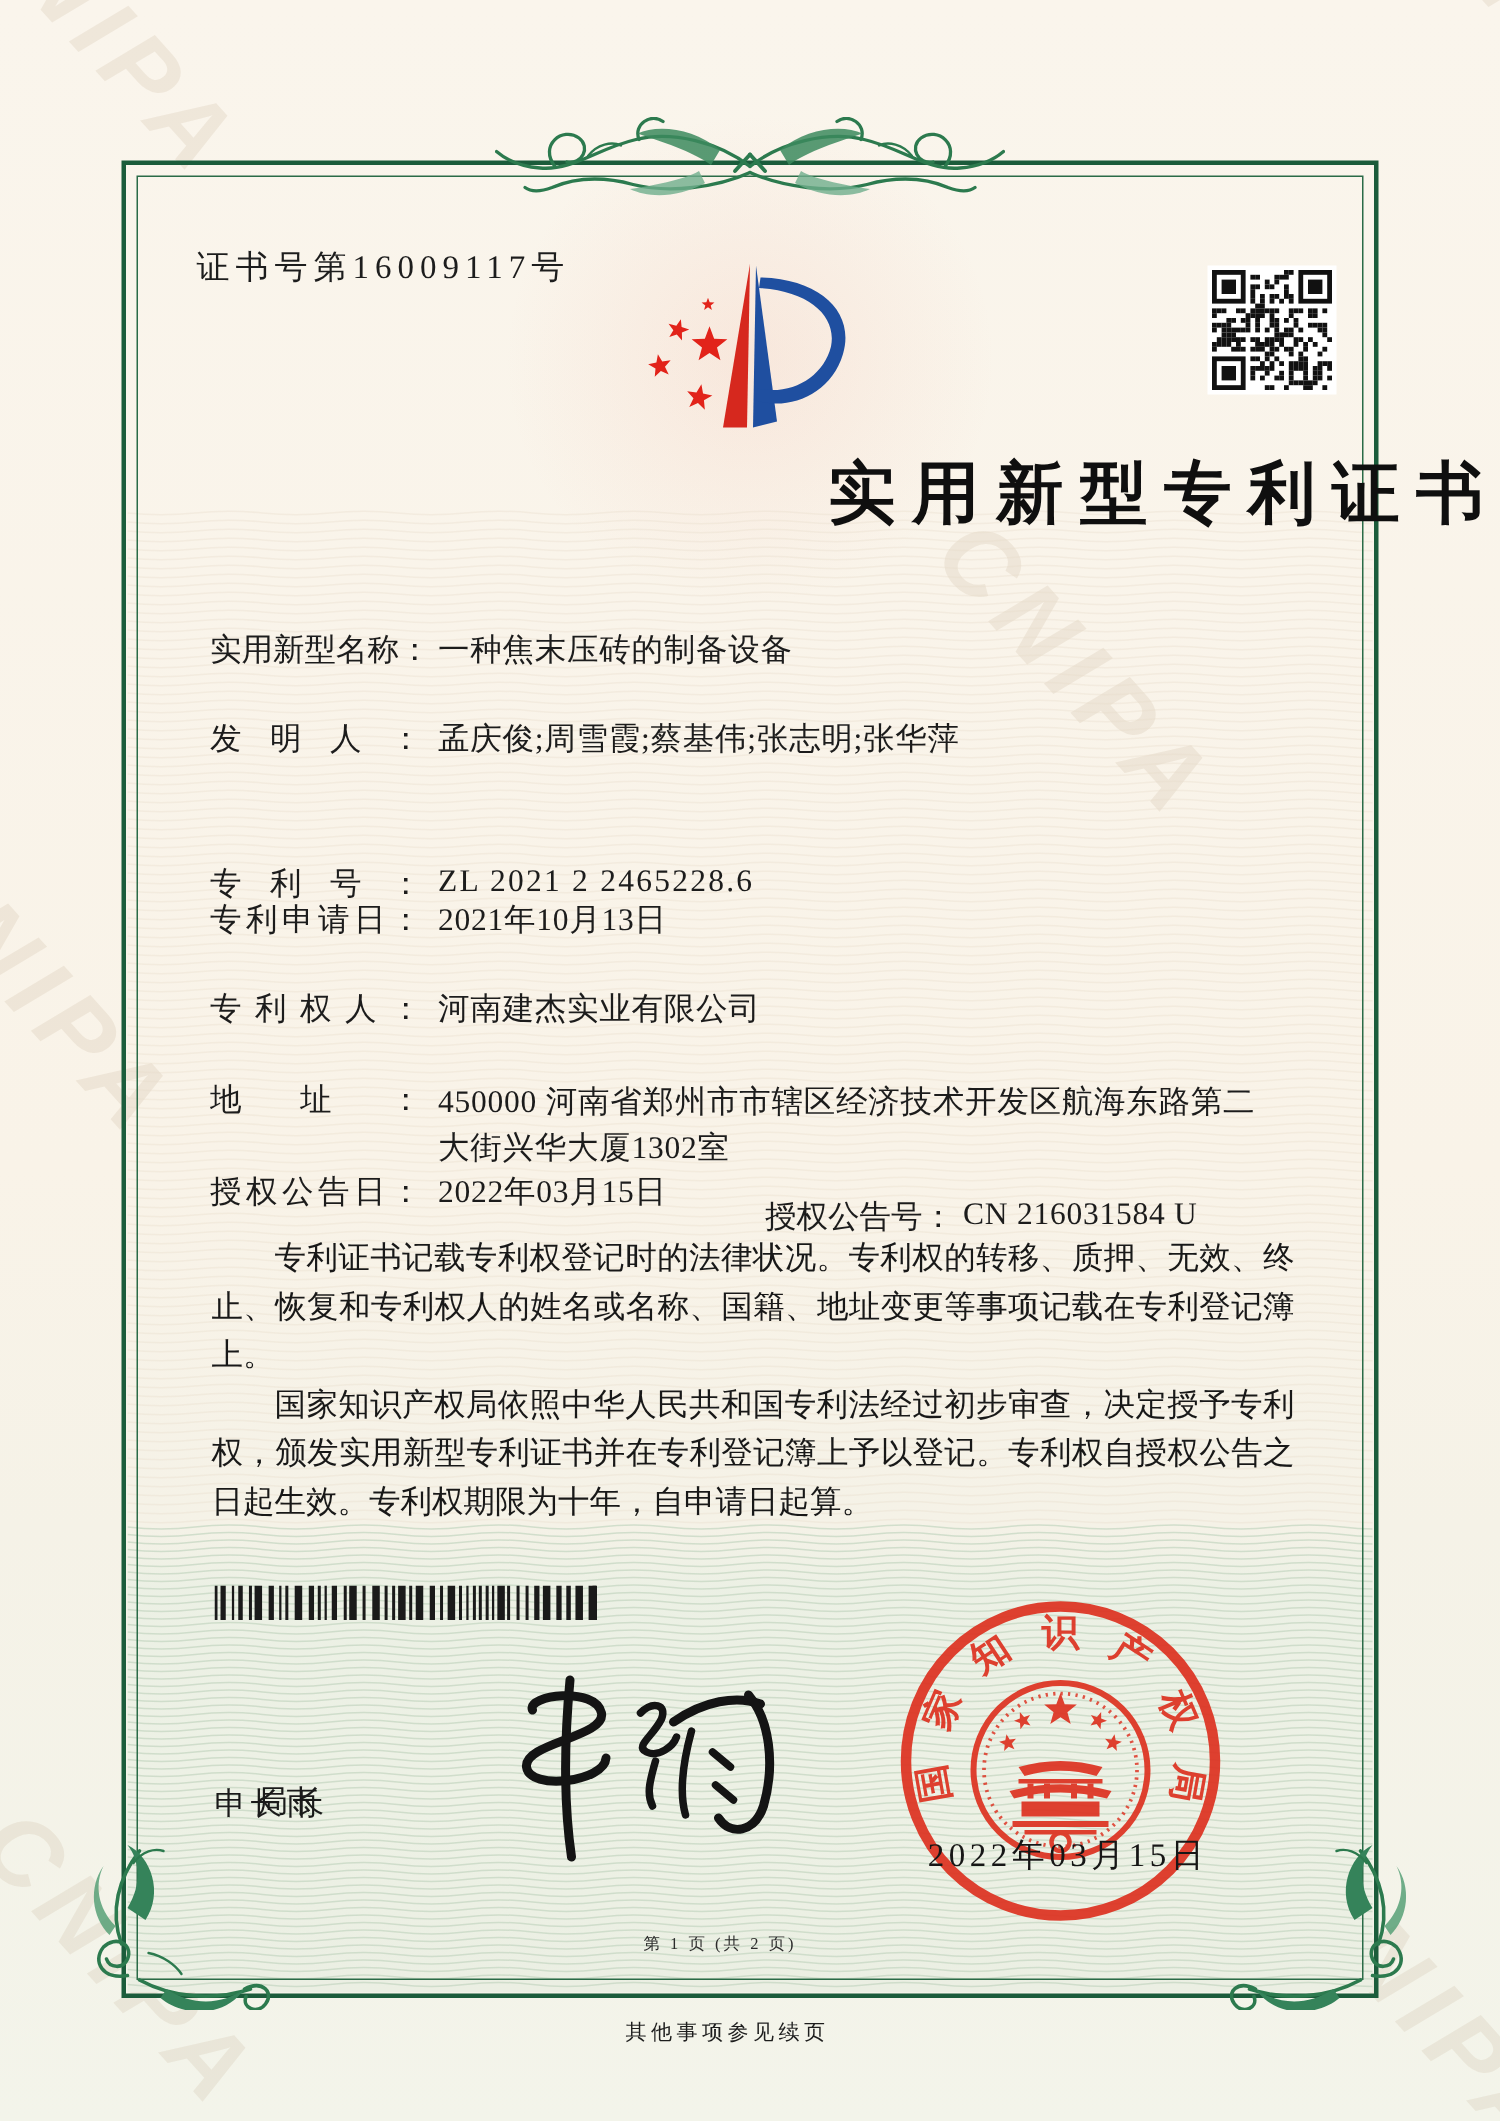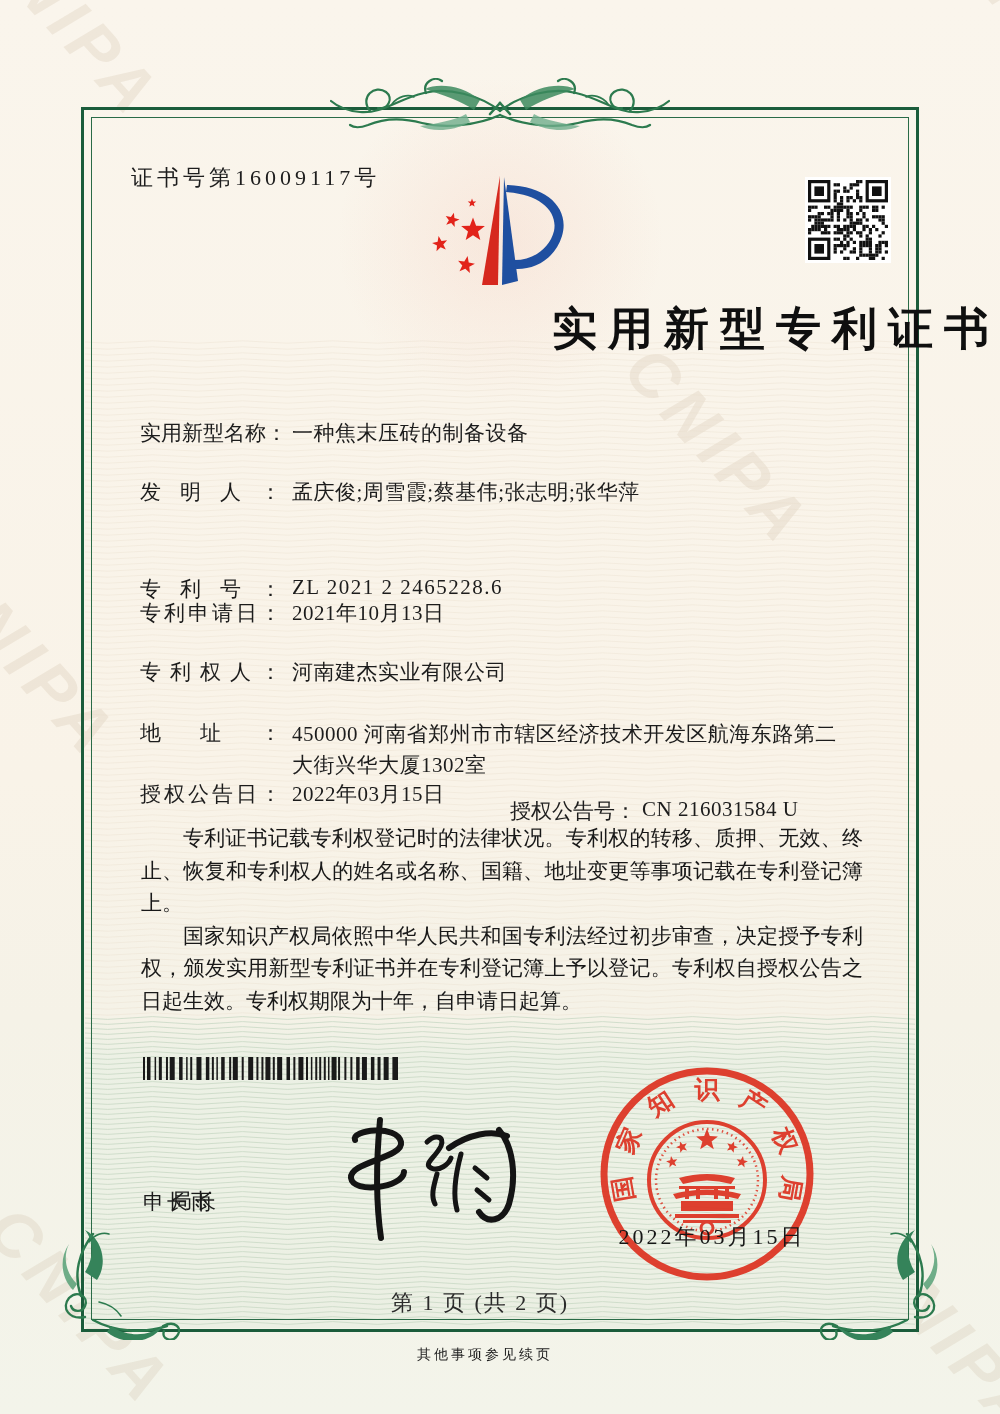--- a/index.html
+++ b/index.html
@@ -25,21 +25,21 @@
       font-weight:bold;letter-spacing:11px;color:#0f0f0f;z-index:5;}
   .frow{position:absolute;left:140px;font-size:21px;color:#1c1c1c;z-index:5;white-space:nowrap;}
   .flabel{display:inline-block;width:141px;text-align:justify;text-align-last:justify;vertical-align:top;}
   .fval{display:inline-block;margin-left:11px;vertical-align:top;letter-spacing:0.5px;}
   .fval-wrap{white-space:normal;width:562px;line-height:31px;}
   .grant2{position:absolute;left:370px;top:17px;white-space:nowrap;}
   .bodytext{position:absolute;left:141px;top:822px;width:722px;z-index:5;font-size:21px;
       line-height:32.5px;text-align:justify;color:#181818;}
   .bodytext p{margin:0;text-indent:2em;}
   .signer{position:absolute;left:143px;font-size:21px;letter-spacing:3px;color:#1a1a1a;z-index:5;}
-  .pageinfo{position:absolute;left:0;top:1288px;width:96%;text-align:center;font-size:22px;
+  .pageinfo{position:absolute;left:0;top:1288px;width:96%;text-align:center;font-size:11px;
       letter-spacing:2px;color:#2b2b2b;z-index:5;}
   .footnote{position:absolute;left:0;top:1346px;width:97%;text-align:center;font-size:14px;
       letter-spacing:3px;color:#1d1d1d;z-index:5;}
   .sealdate{position:absolute;left:612px;top:1222px;width:200px;text-align:center;font-size:22px;
       letter-spacing:3px;color:#161616;z-index:7;}
   .qrbox{position:absolute;left:805px;top:177px;width:86px;height:86px;background:#fff;z-index:5;}
   svg{display:block;}
   .svgabs{position:absolute;z-index:4;}
 </style>
 </head>

